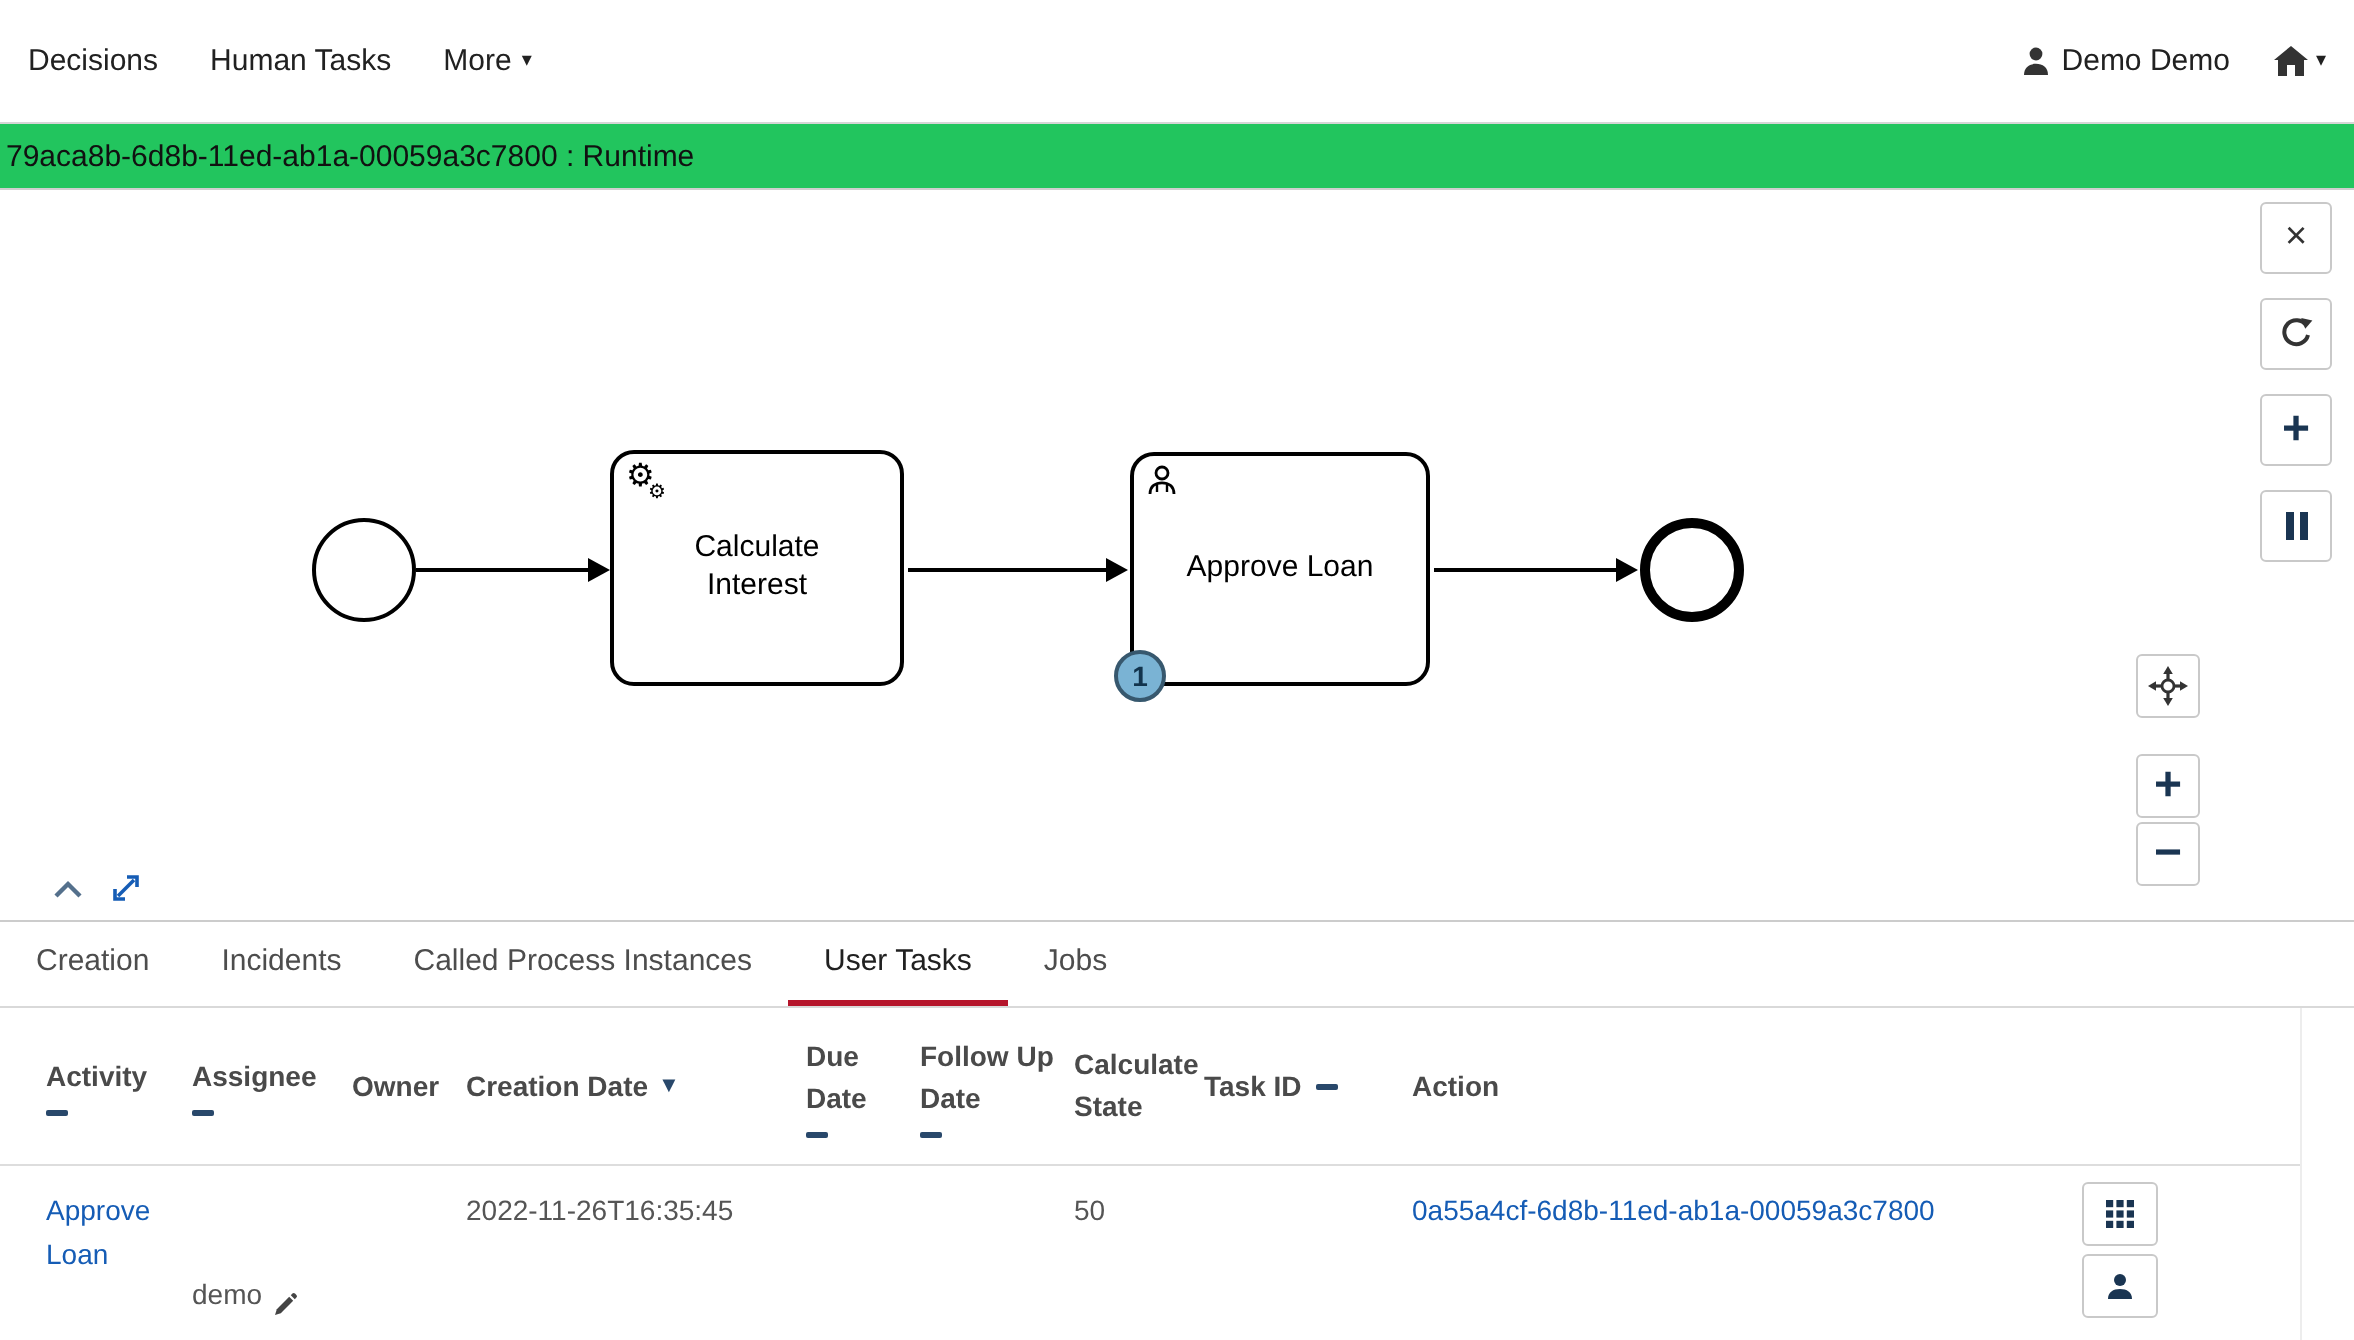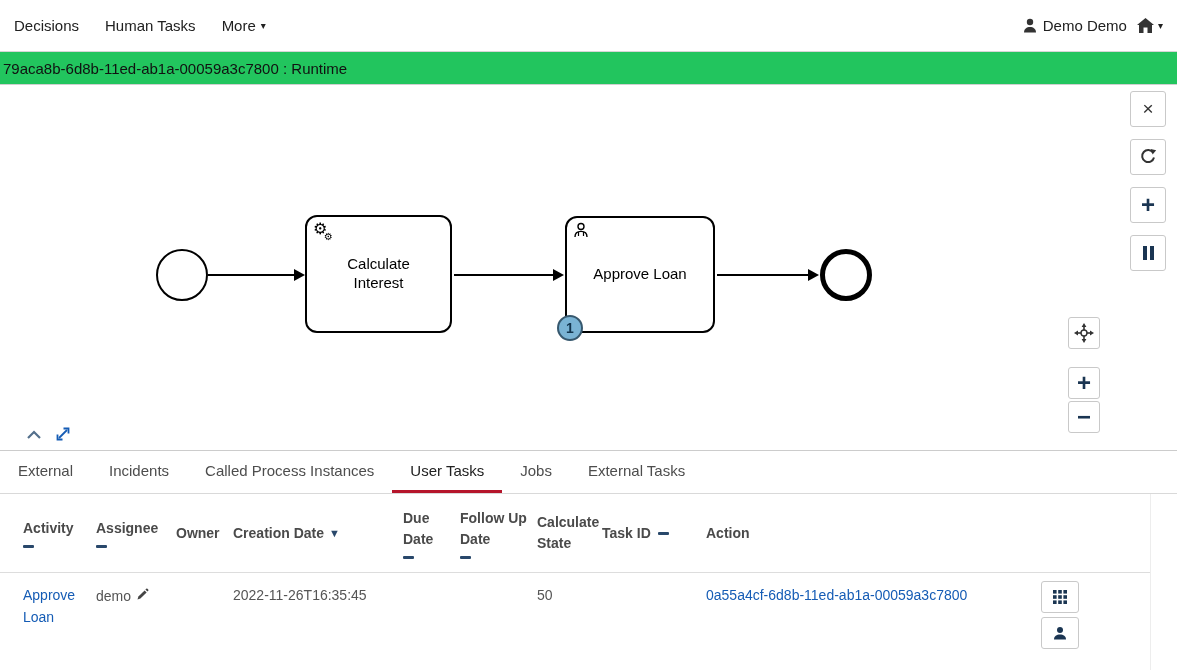--- a/index.html
+++ b/index.html
@@ -5,27 +5,27 @@
   * { box-sizing: border-box; margin: 0; padding: 0; }
   html, body { width: 1177px; height: 670px; overflow: hidden; }
   body {
     font-family: "Liberation Sans", "DejaVu Sans", sans-serif;
     color: #212121; background: #fff; position: relative; font-size: 14px;
   }
   a { text-decoration: none; }
 
   
   .navbar {
-    height: 52px; display: flex; justify-content: space-between; align-items: center;
+    height: 62px; display: flex; justify-content: space-between; align-items: center;
     padding: 0 14px; border-bottom: 1px solid #d6d6d6; font-size: 15px; background: #fff;
   }
   .nav-left { display: flex; align-items: center; gap: 26px; }
   .nav-link { color: #212121; cursor: pointer; display: flex; align-items: center; gap: 5px; }
   .caret { font-size: 10px; color: #212121; }
-  .nav-right { display: flex; align-items: center; gap: 10px; }
+  .nav-right { display: flex; align-items: center; gap: 22px; }
   .nav-user { display: flex; align-items: center; gap: 6px; color: #212121; cursor: pointer; }
   .nav-home { display: flex; align-items: center; gap: 4px; cursor: pointer; }
 
   
   .titlebar {
     height: 33px; display: flex; align-items: center; padding-left: 3px;
     background: #22c55e; border-bottom: 1px solid #cfcfcf; font-size: 15px; color: #111;
   }
 
   
@@ -98,21 +98,21 @@
   }
   .sort-dash {
     display: inline-block; width: 11px; height: 3px; background: #29486b; border-radius: 1px;
     margin-top: 6px; cursor: pointer;
   }
   .sort-dash-inline { margin-top: 0; vertical-align: middle; margin-left: 7px; }
   .sort-arrow { color: #29486b; font-size: 11px; margin-left: 5px; cursor: pointer; }
   .inline-head { display: flex; align-items: center; flex-direction: row; }
   .td { padding: 12px 10px 6px 0; font-size: 14px; color: #555; line-height: 1.55; }
   .cell-link { color: #155cb5; cursor: pointer; }
-  .assignee-cell { display: flex; align-items: flex-start; gap: 5px; padding-top: 13px; }
+  .assignee-cell { display: flex; align-items: flex-end; gap: 5px; padding-top: 13px; }
   .edit-pencil { cursor: pointer; display: inline-flex; margin-top: 2px; }
   .action-cell { display: flex; flex-direction: column; gap: 4px; padding-top: 8px; }
   .action-btn { width: 38px; height: 32px; }
 </style>
 </head>
 <body>
 
 <header class="navbar">
   <nav class="nav-left">
     <a class="nav-link">Decisions</a>
@@ -232,26 +232,25 @@
       <svg width="18" height="18" viewBox="0 0 18 18">
         <line x1="5" y1="13" x2="13" y2="5" stroke="#155cb5" stroke-width="1.8"></line>
         <polyline points="9.5,3.5 14.5,3.5 14.5,8.5" fill="none" stroke="#155cb5" stroke-width="1.8"></polyline>
         <polyline points="3.5,9.5 3.5,14.5 8.5,14.5" fill="none" stroke="#155cb5" stroke-width="1.8"></polyline>
       </svg>
     </button>
   </div>
 </div>
 
 <div class="tabs">
-  <div class="tab">External</div>
+  <div class="tab">Creation</div>
   <div class="tab">Incidents</div>
   <div class="tab">Called Process Instances</div>
   <div class="tab active">User Tasks</div>
   <div class="tab">Jobs</div>
-  <div class="tab">External Tasks</div>
 </div>
 
 <div class="table-wrap">
 
   <div class="grid-row thead">
     <div class="th">
       <span>Activity</span>
       <span class="sort-dash"></span>
     </div>
     <div class="th">

